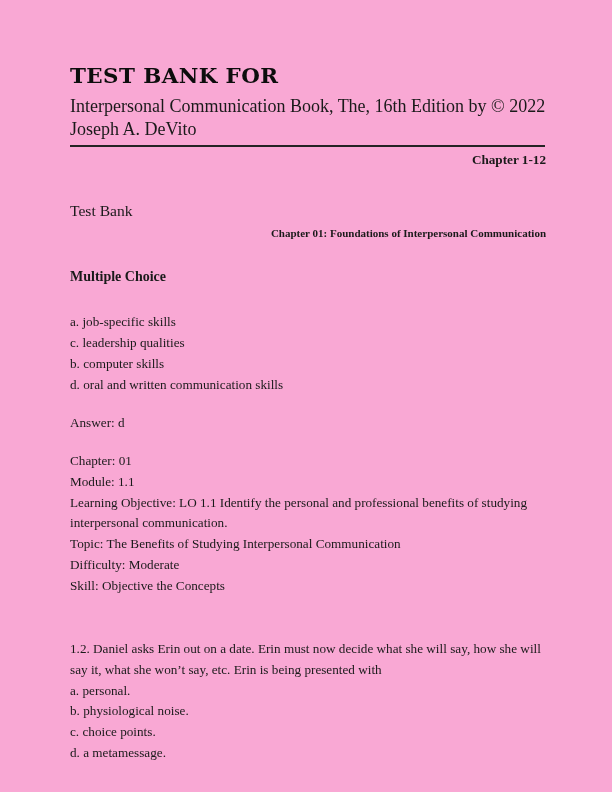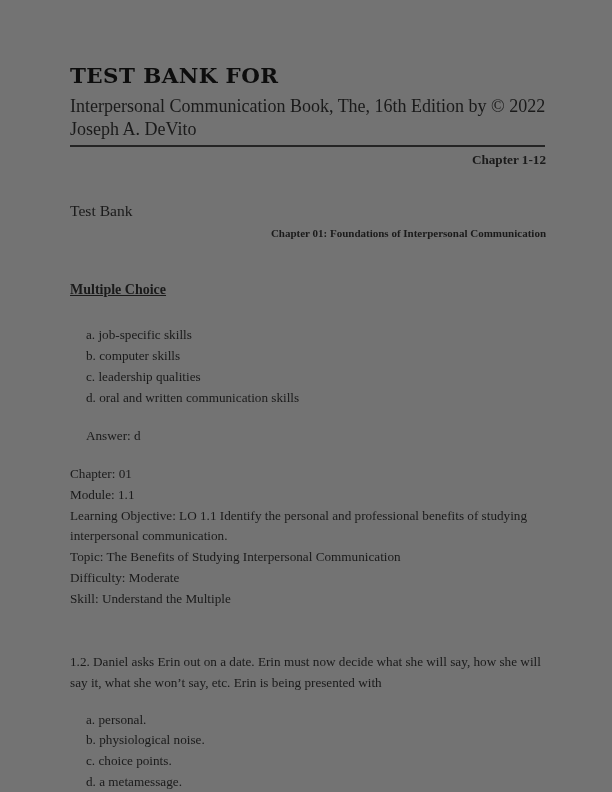--- a/index.html
+++ b/index.html
@@ -4,21 +4,21 @@
 <style>
   html, body {
     margin: 0;
     padding: 0;
     background: #ffffff;
   }
   .page {
     position: relative;
     width: 612px;
     height: 792px;
-    background: #737373;
+    background: #f9a8d4;
     overflow: hidden;
     font-family: "Liberation Serif", "DejaVu Serif", serif;
     color: #1a1a1a;
     -webkit-font-smoothing: antialiased;
   }
   .content {
     position: absolute;
     left: 70px;
     top: 64px;
     width: 476px;
@@ -68,47 +68,46 @@
     font-weight: bold;
     font-size: 11px;
     line-height: 1.35;
     margin: 5px 0 0 0;
     text-align: right;
   }
   .h-section {
     font-weight: bold;
     font-size: 14px;
     line-height: 1.35;
-    margin: 40px 0 0 0;
-    text-decoration: underline;
+    margin: 27px 0 0 0;
   }
 
   
   .question-block {
     margin-top: 26px;
   }
   .q-stem {
     font-size: 13.2px;
     line-height: 1.58;
     margin: 0;
     text-align: left;
   }
   .q-options {
     list-style: none;
-    margin: 16px;
+    margin: 0;
     padding: 0;
   }
   .q-options li {
     font-size: 13.2px;
     line-height: 1.58;
   }
   .q-answer {
     font-size: 13.2px;
     line-height: 1.58;
-    margin: 17px 0 0 16px;
+    margin: 17px 0 0 0;
   }
   .q-meta {
     margin: 17px 0 0 0;
   }
   .q-meta div {
     font-size: 13.2px;
     line-height: 1.58;
   }
   .q-gap {
     height: 16px;
@@ -128,32 +127,32 @@
     </div>
 
     <div class="h-testbank">Test Bank</div>
     <div class="h-chapter">Chapter 01: Foundations of Interpersonal Communication</div>
 
     <div class="h-section">Multiple Choice</div>
 
     <div class="question-block">
       <ul class="q-options">
         <li>a. job-specific skills</li>
+        <li>c. leadership qualities</li>
         <li>b. computer skills</li>
-        <li>c. leadership qualities</li>
         <li>d. oral and written communication skills</li>
       </ul>
       <p class="q-answer">Answer: d</p>
       <div class="q-meta">
         <div>Chapter: 01</div>
         <div>Module: 1.1</div>
         <div>Learning Objective: LO 1.1 Identify the personal and professional benefits of studying interpersonal communication.</div>
         <div>Topic: The Benefits of Studying Interpersonal Communication</div>
         <div>Difficulty: Moderate</div>
-        <div>Skill: Understand the Multiple</div>
+        <div>Skill: Objective the Concepts</div>
       </div>
     </div>
 
     <div class="q-gap"></div>
 
     <div class="question-block">
       <p class="q-stem">1.2. Daniel asks Erin out on a date. Erin must now decide what she will say, how she will say it, what she won’t say, etc. Erin is being presented with</p>
       <ul class="q-options">
         <li>a. personal.</li>
         <li>b. physiological noise.</li>

